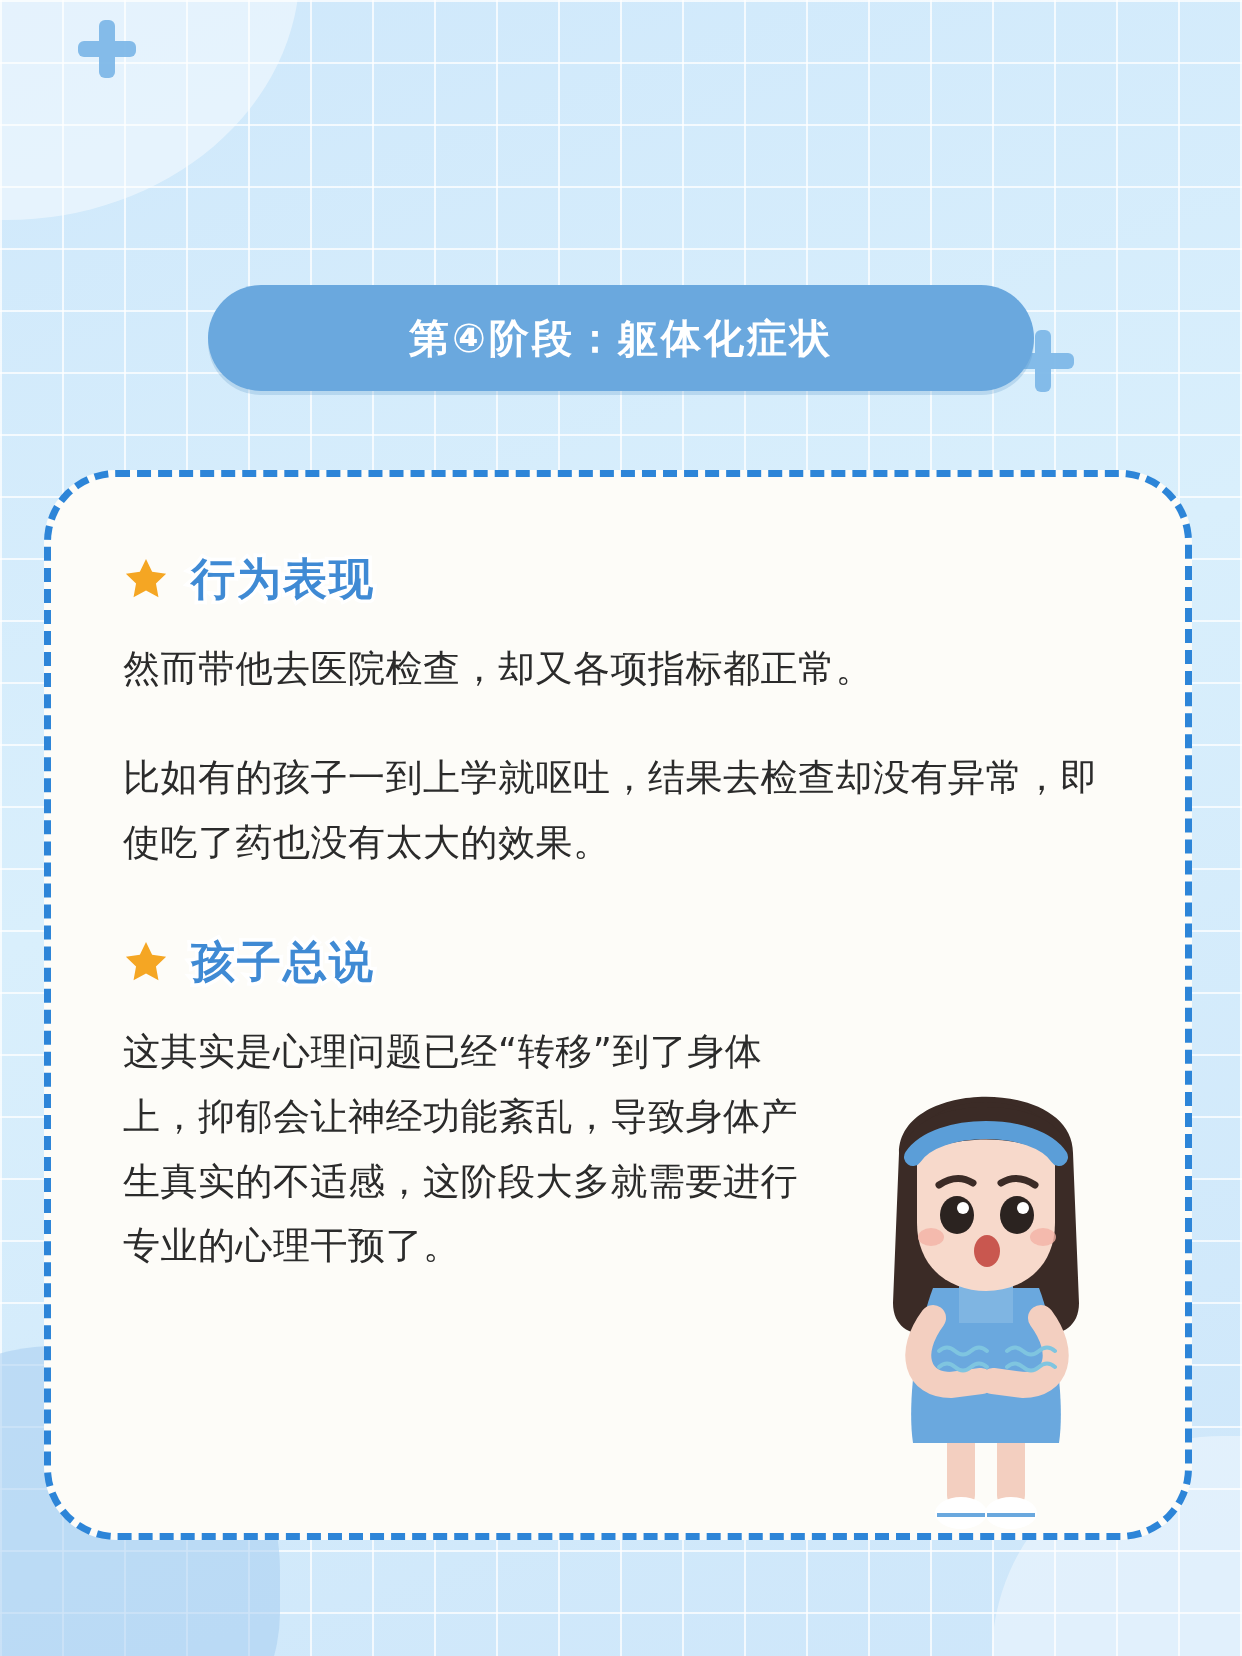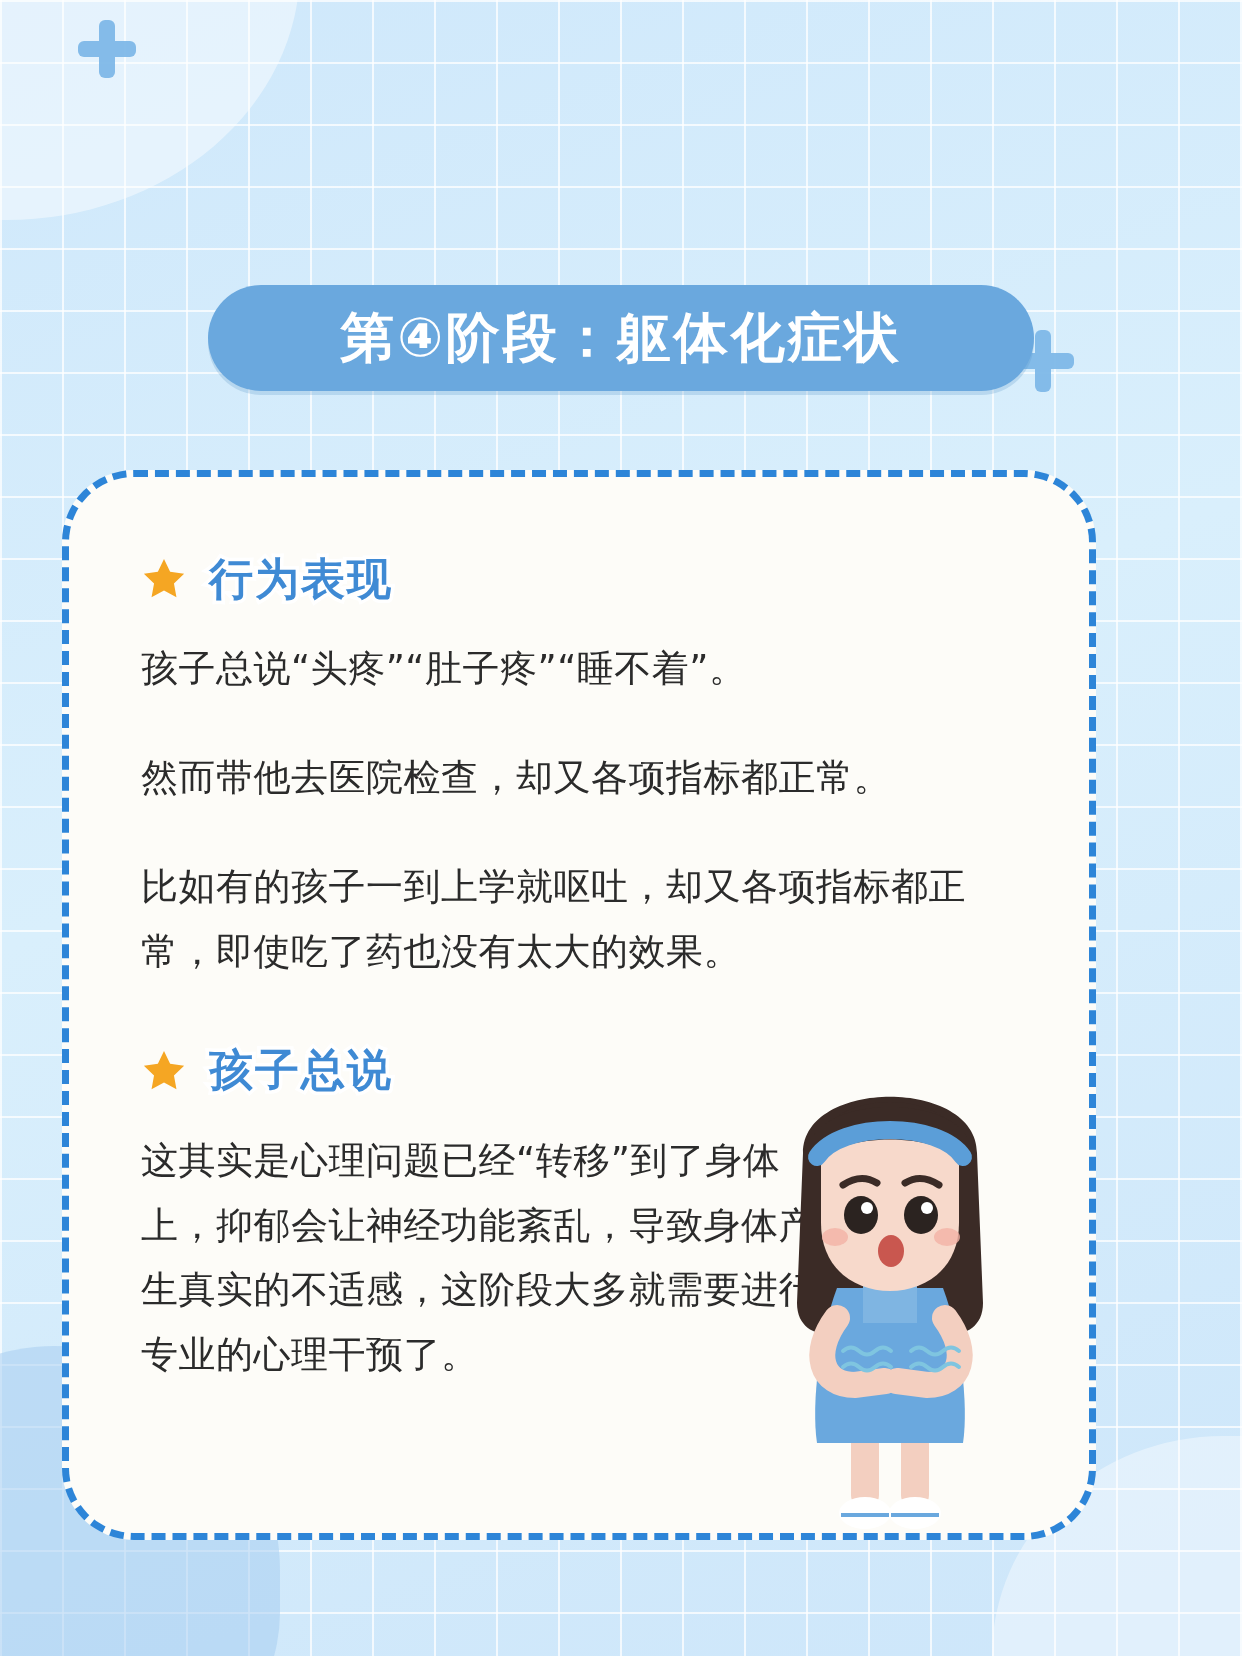--- a/index.html
+++ b/index.html
@@ -104,33 +104,33 @@
     height: 106px;
     background: #6aa8de;
     border-radius: 53px;
     box-shadow: 0 4px 0 rgba(90,150,200,0.25);
     display: flex;
     align-items: center;
     justify-content: center;
   }
   .pill-text {
     font-family: "DejaVu Sans", sans-serif;
-    font-size: 54px;
+    font-size: 40px;
     font-weight: 700;
     color: #ffffff;
     letter-spacing: 3px;
     white-space: nowrap;
   }
 
   
   .card {
     position: absolute;
-    left: 62px;
+    left: 44px;
     top: 470px;
-    width: 1034px;
+    width: 1148px;
     height: 1070px;
     background: #fdfcf8;
     border: 7px dashed #2d85d8;
     border-radius: 72px;
     box-sizing: border-box;
     overflow: hidden;
   }
   .card-inner {
     position: absolute;
     inset: 0;
@@ -204,23 +204,22 @@
   <div class="card">
     <div class="card-inner">
 
       <div class="section-head">
         <svg class="star" viewBox="0 0 24 24">
           <path d="M12 1.6l3.2 6.6 7.3 1-5.3 5.1 1.3 7.2-6.5-3.5-6.5 3.5 1.3-7.2-5.3-5.1 7.3-1z" fill="#f5a623"></path>
         </svg>
         <span class="section-title">行为表现</span>
       </div>
 
-      <p class="para">孩子总说“头疼”“肚子疼”“睡不着”。</p>
       <p class="para">然而带他去医院检查，却又各项指标都正常。</p>
-      <p class="para last">比如有的孩子一到上学就呕吐，却又各项指标都正常，即使吃了药也没有太大的效果。</p>
+      <p class="para last">比如有的孩子一到上学就呕吐，结果去检查却没有异常，即使吃了药也没有太大的效果。</p>
 
       <div class="section-head section-two">
         <svg class="star" viewBox="0 0 24 24">
           <path d="M12 1.6l3.2 6.6 7.3 1-5.3 5.1 1.3 7.2-6.5-3.5-6.5 3.5 1.3-7.2-5.3-5.1 7.3-1z" fill="#f5a623"></path>
         </svg>
         <span class="section-title">孩子总说</span>
       </div>
 
       <p class="para para-narrow last">这其实是心理问题已经“转移”到了身体上，抑郁会让神经功能紊乱，导致身体产生真实的不适感，这阶段大多就需要进行专业的心理干预了。</p>
 

